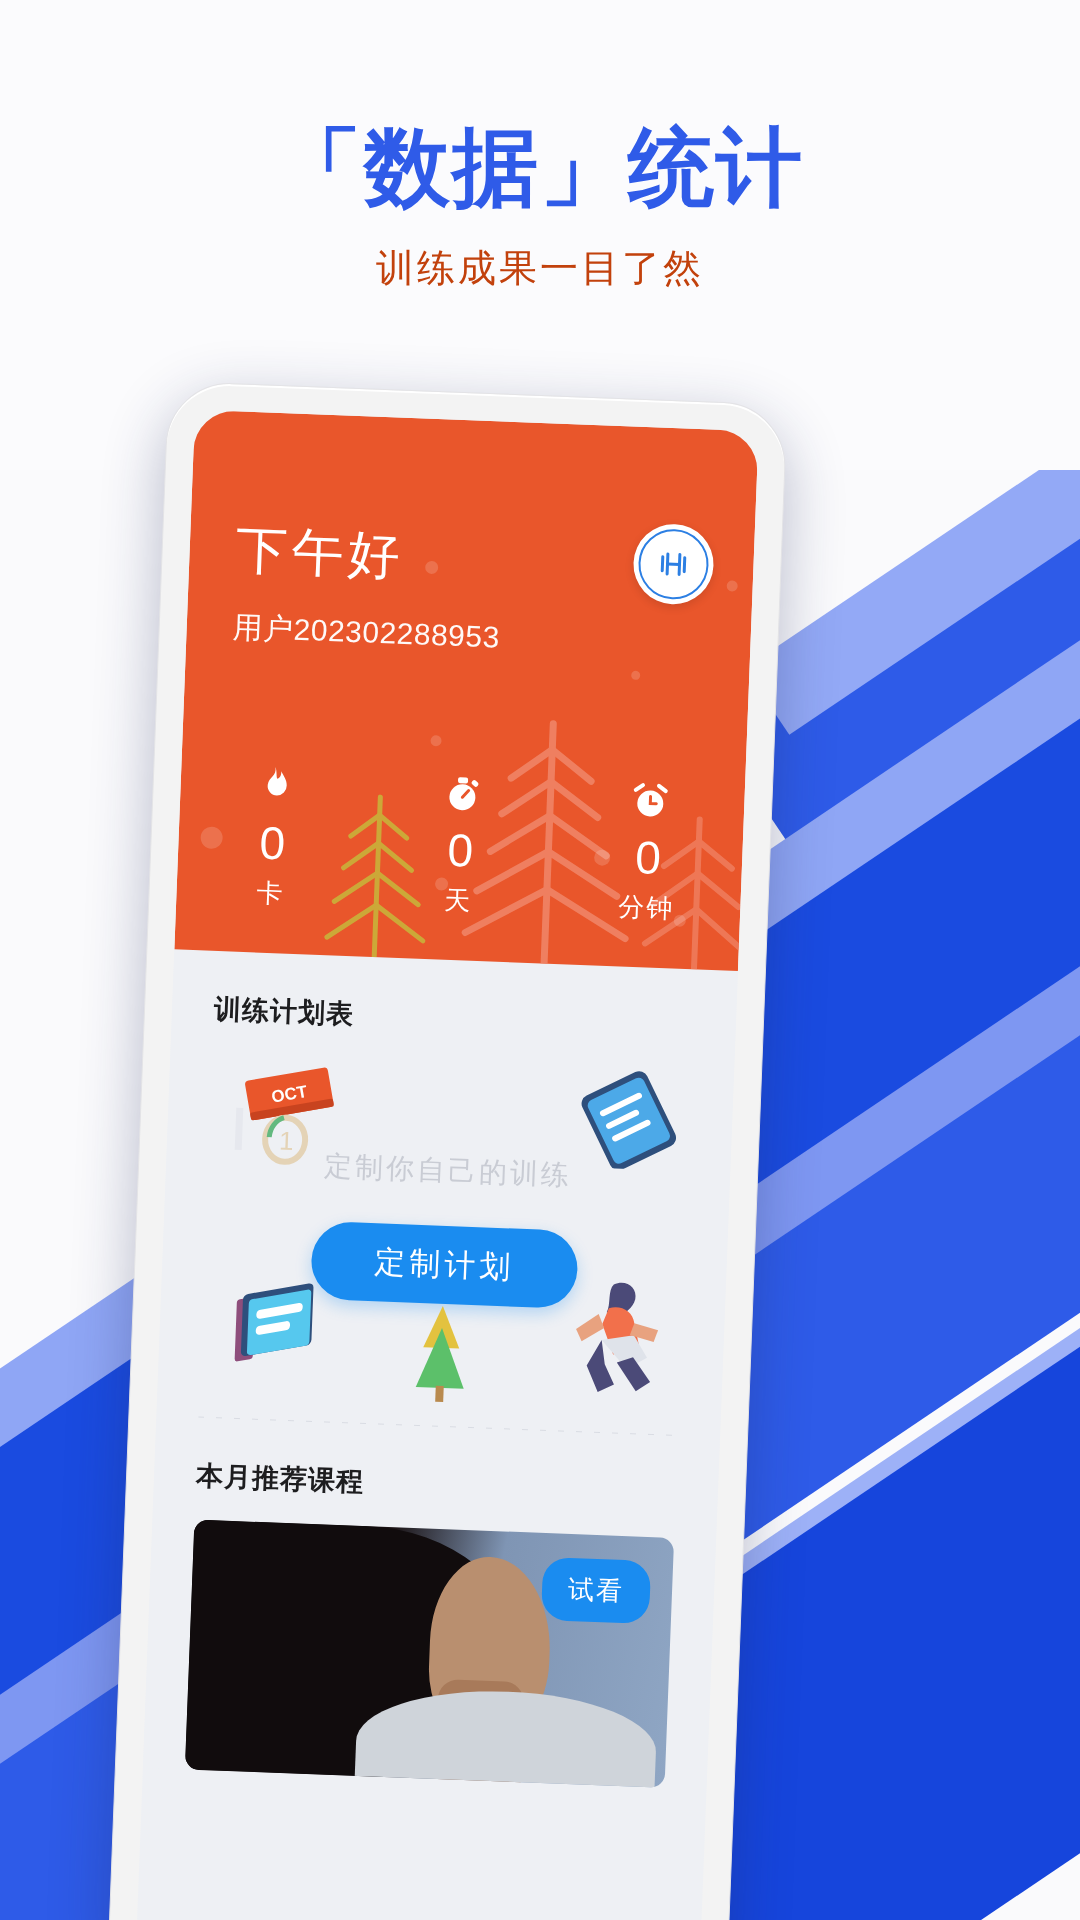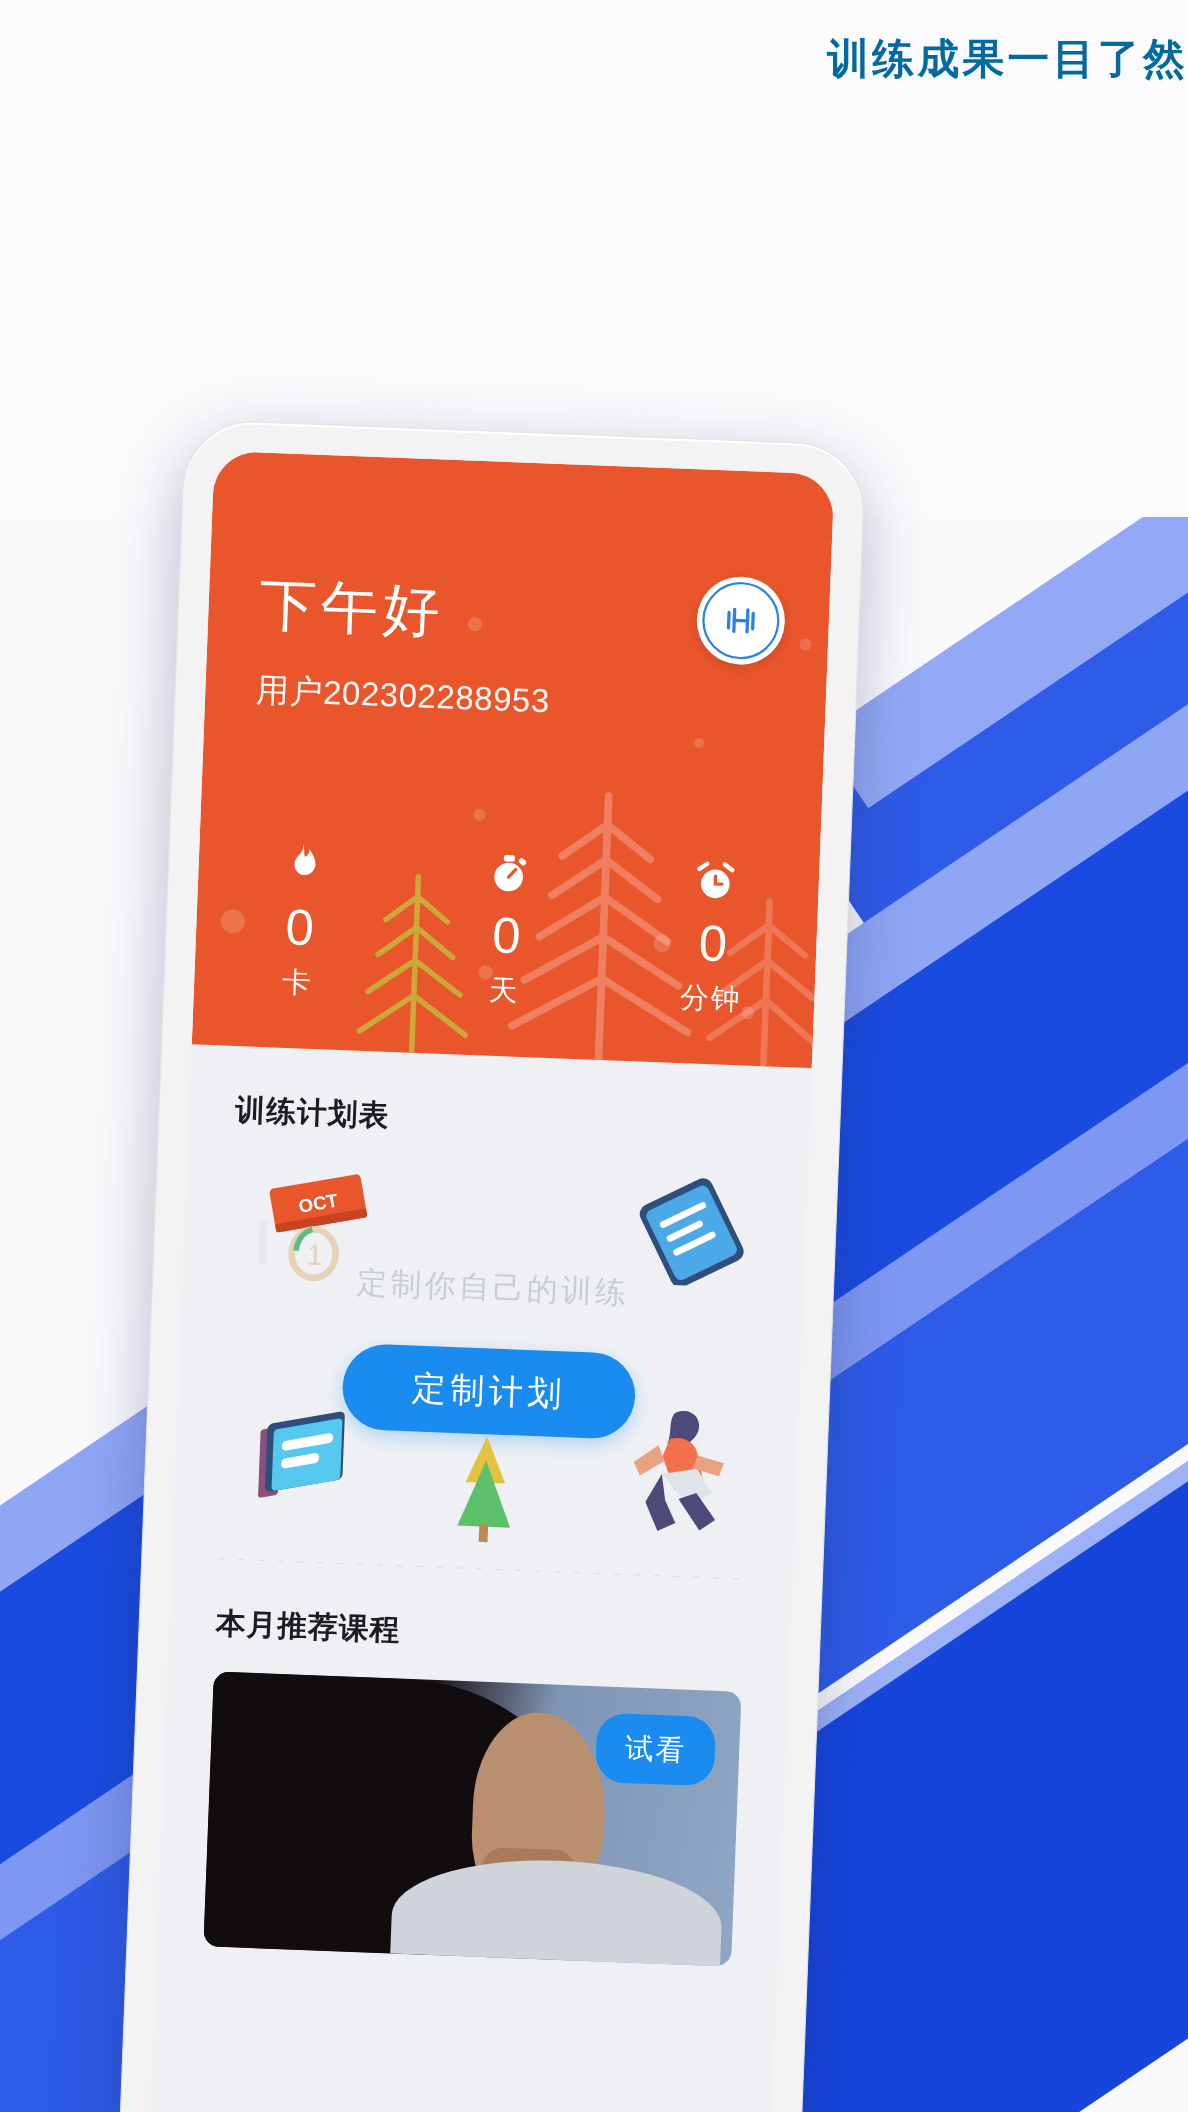--- a/index.html
+++ b/index.html
@@ -24,21 +24,21 @@
   .r10{width:1000px;height:110px;background:#8CA3F4;left:600px;top:690px;transform:rotate(-34deg);}
   .whitewash{position:absolute;left:0;top:0;width:1080px;height:470px;background:#fbfbfd;}
 
   
   .hero{position:absolute;left:0;top:0;width:1080px;text-align:center;z-index:5;}
   .hero-title{
     margin-top:120px;font-size:86px;font-weight:bold;color:#2F5BE8;
     letter-spacing:2px;line-height:1.1;
   }
   .hero-sub{
-    margin-top:28px;font-size:38px;color:#0369a1;letter-spacing:3px;font-weight:700;text-align:right;
+    margin-top:28px;font-size:38px;color:#c2410c;letter-spacing:3px;font-weight:400;
   }
 
   
   .phone{
     position:absolute;left:138px;top:392px;width:620px;height:1560px;z-index:6;
     transform:rotate(2.2deg);
   }
   .phone-body{
     position:absolute;inset:0;background:#f3f3f3;border-radius:64px 64px 0 0;
     box-shadow:0 18px 60px rgba(30,40,90,.30), 0 2px 0 #ffffff inset;
@@ -113,20 +113,21 @@
   <div class="ribbon r2"></div>
   <div class="ribbon r1"></div>
   <div class="ribbon r4"></div>
   <div class="ribbon r3"></div>
   <div class="ribbon r6"></div>
   <div class="ribbon r5"></div>
   <div class="whitewash"></div>
 </div>
 
 <div class="hero">
+  <div class="hero-title">「数据」统计</div>
   <div class="hero-sub">训练成果一目了然</div>
 </div>
 
 <div class="phone">
   <div class="phone-body"></div>
   <div class="phone-screen">
 
     <div class="app-head">
 
       <svg class="trees" viewBox="0 0 564 260" preserveAspectRatio="none">

